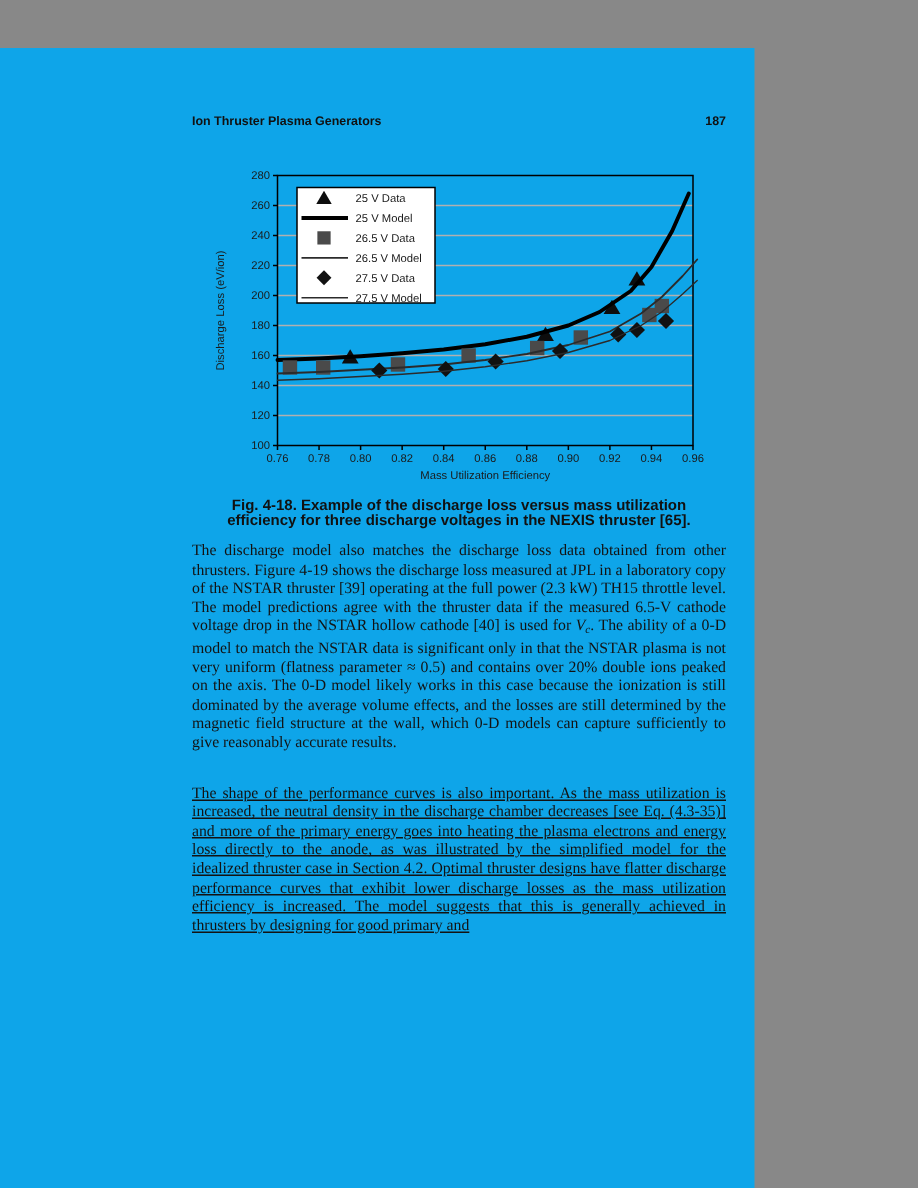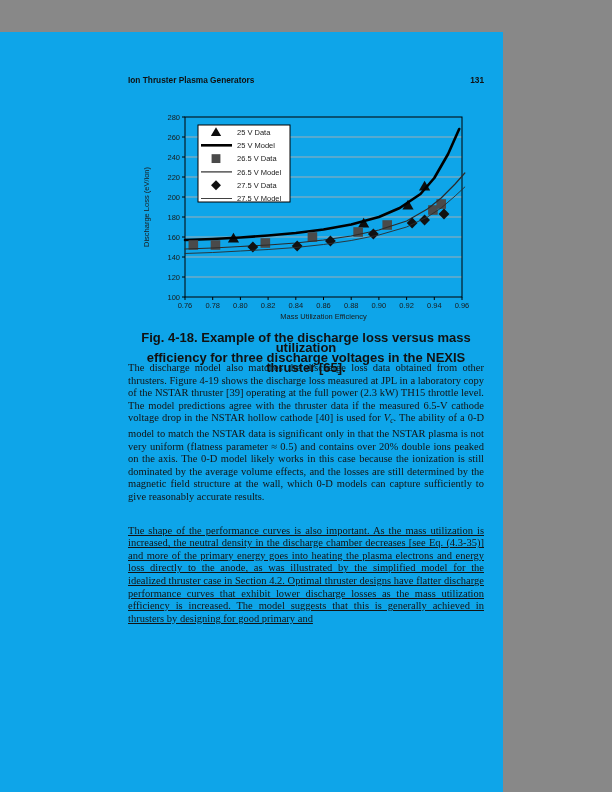--- a/index.html
+++ b/index.html
@@ -17,39 +17,39 @@
     display:flex;justify-content:space-between;align-items:baseline;
     font-family:"Liberation Sans", sans-serif;
     font-size:8.3px;font-weight:bold;color:#111;
   }
   .figure-wrap{position:absolute;left:140px;top:80px;width:330px;height:215px;}
   svg{display:block;font-family:"Liberation Sans", sans-serif;}
   .caption{
     position:absolute;left:121px;top:301px;width:370px;
     text-align:center;
     font-family:"Liberation Sans", sans-serif;
-    font-size:13px;font-weight:bold;line-height:10px;color:#111;
+    font-size:10px;font-weight:bold;line-height:10px;color:#111;
   }
   .body-text{
     position:absolute;left:128px;top:330px;width:356px;
     font-size:10.5px;line-height:12.6px;text-align:justify;color:#131313;
   }
   .body-text p{margin:0;}
   .body-text p + p{margin-top:21px;text-decoration:underline;}
   .var{font-style:italic;}
   .sub{font-style:italic;font-size:7.5px;vertical-align:-2px;}
 </style>
 </head>
 <body>
 
 <div class="page">
 
   <div class="running-head">
     <span>Ion Thruster Plasma Generators</span>
-    <span>131</span>
+    <span>187</span>
   </div>
 
   <div class="figure-wrap">
     <svg id="chart-svg" width="330" height="215" viewBox="0 0 330 215">
         <line x1="45" x2="322" y1="165" y2="165" stroke="#b0b0b0" stroke-width="0.9"></line>
         <line x1="45" x2="322" y1="145" y2="145" stroke="#b0b0b0" stroke-width="0.9"></line>
         <line x1="45" x2="322" y1="125" y2="125" stroke="#b0b0b0" stroke-width="0.9"></line>
         <line x1="45" x2="322" y1="105" y2="105" stroke="#b0b0b0" stroke-width="0.9"></line>
         <line x1="45" x2="322" y1="85" y2="85" stroke="#b0b0b0" stroke-width="0.9"></line>
         <line x1="45" x2="322" y1="65" y2="65" stroke="#b0b0b0" stroke-width="0.9"></line>

